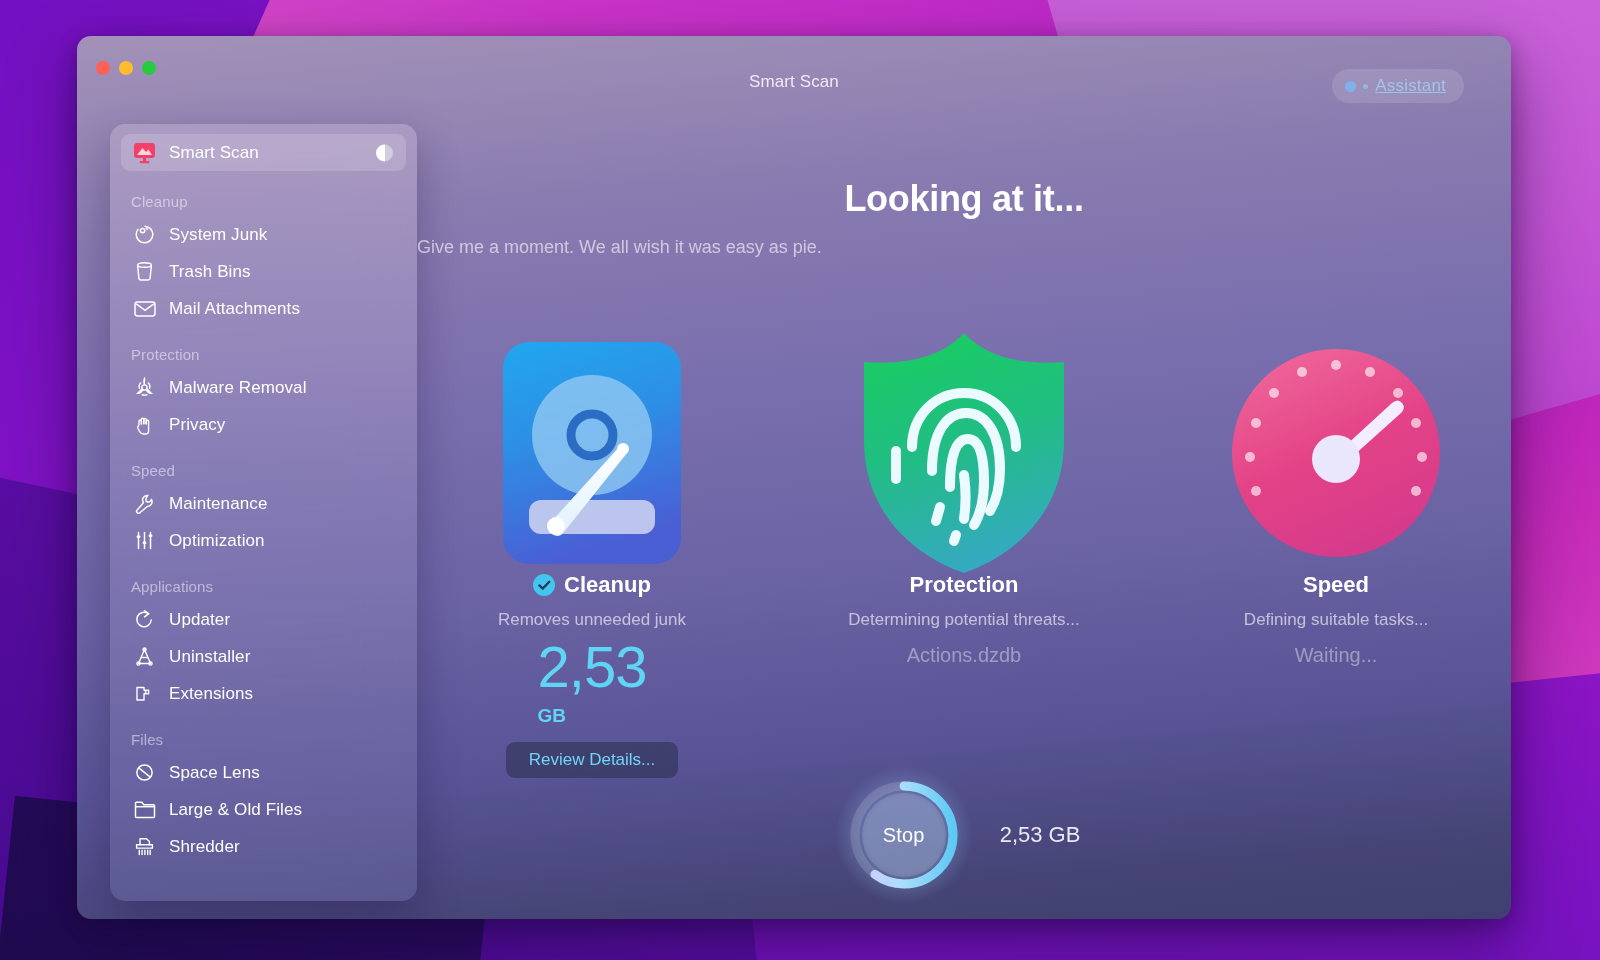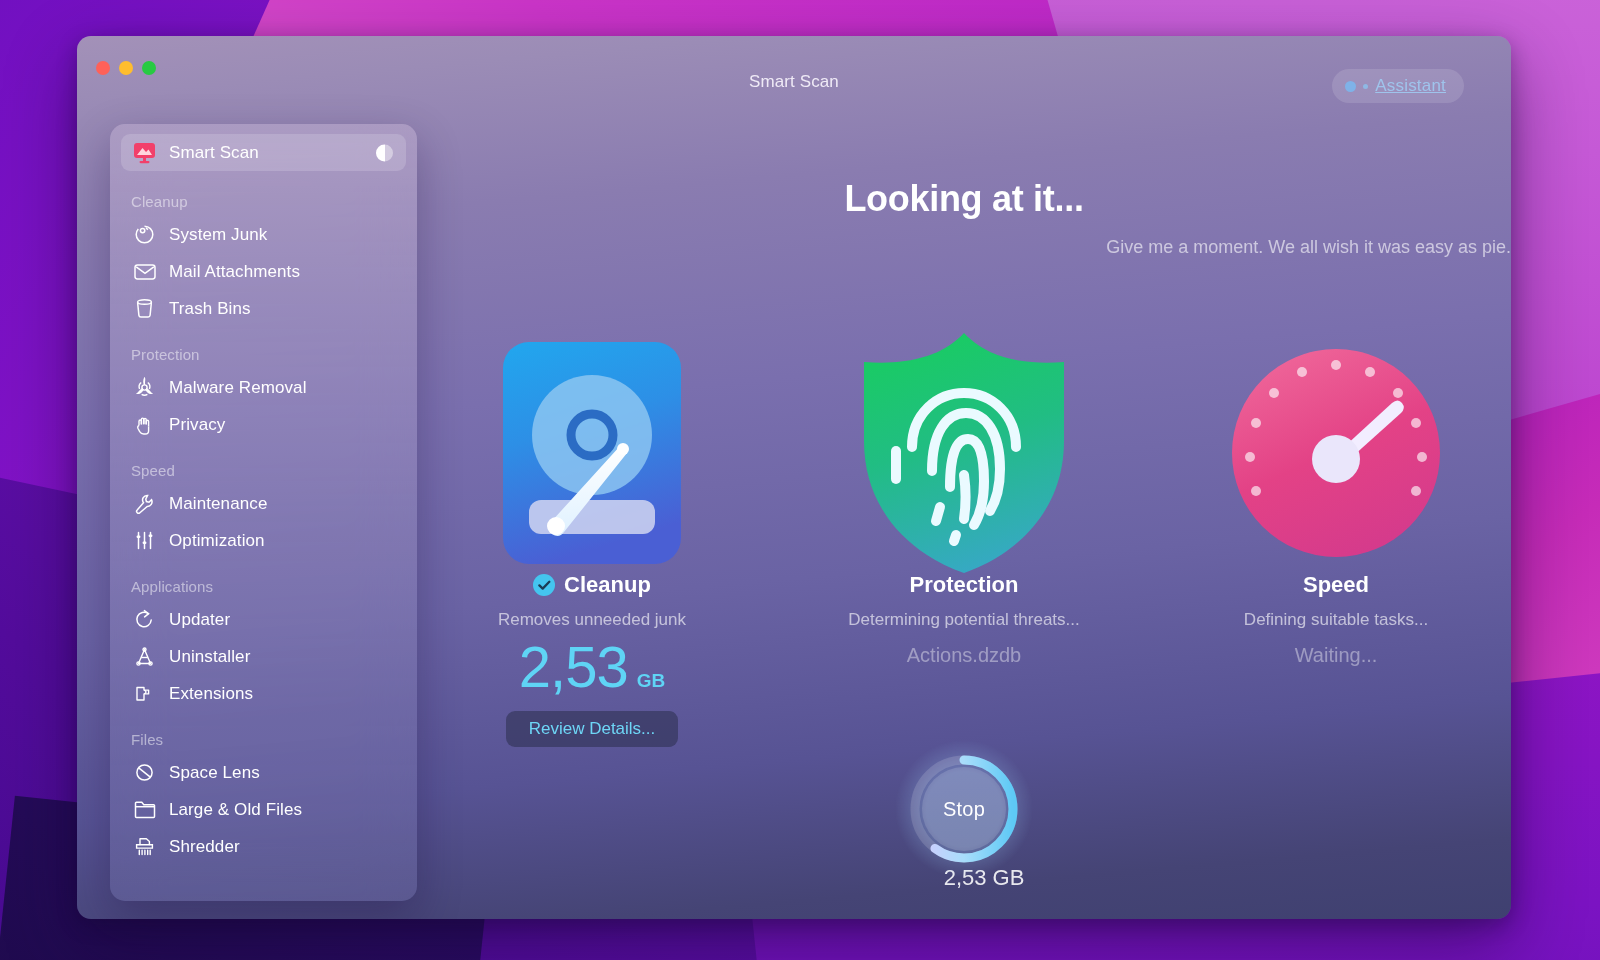--- a/index.html
+++ b/index.html
@@ -155,21 +155,21 @@
     width:1094px; height:821px;
   }
   #headline {
     position:absolute; top:80px; left:0; width:100%;
     text-align:center;
     font-size:36px; font-weight:bold; color:#fff;
     letter-spacing:-.3px;
   }
   #subhead {
     position:absolute; top:139px; left:0; width:100%;
-    text-align:right;
+    text-align:left;
     font-size:18px; color:rgba(255,255,255,.60);
   }
 
   
   #cards {
     position:absolute; top:230px; left:0; width:100%;
     display:flex; justify-content:center; gap:122px;
   }
   .card { width:250px; display:flex; flex-direction:column; align-items:center; }
   .card-art { height:250px; display:flex; align-items:center; justify-content:center; }
@@ -192,41 +192,41 @@
     text-align:right;
   }
   .card-detail {
     margin-top:14px;
     font-size:20px; color:rgba(255,255,255,.40);
     text-align:center;
   }
 
   .card-size {
     margin-top:8px;
-    display:flex; align-items:baseline; gap:9px;
+    display:flex; align-items:baseline; gap:9px;flex-direction:column;
   }
   .size-num {
     font-size:58px; font-weight:300; color:#5fd4f5;
     letter-spacing:-1px; line-height:1;
   }
   .size-unit { font-size:19px; color:#5fd4f5; font-weight:700; }
 
   #review-details {
     margin-top:15px;
     padding:8px 23px;
     border-radius:9px;
     background:rgba(40,44,72,.52);
     font-size:17px; color:#6ed6f6;
     cursor:pointer;
   }
 
   
   #bottom-bar {
     position:absolute; bottom:28px; left:0; width:100%;
-    display:flex; align-items:center; justify-content:center;flex-direction:column;
+    display:flex; align-items:center; justify-content:center;
   }
   #stop-wrap { position:relative; width:112px; height:112px; }
   #stop-glow {
     position:absolute; left:-14px; top:-14px;
     width:140px; height:140px; border-radius:50%;
     background:radial-gradient(circle, rgba(160,210,255,.30) 38%, rgba(160,210,255,0) 70%);
   }
   #stop-ring-svg { position:absolute; left:0; top:0; }
   #stop-button {
     position:absolute; left:14px; top:14px;
@@ -293,36 +293,36 @@
             <path d="M10.5 2.2c4.6 0 8.3 3.7 8.3 8.3 0 4.6-3.7 8.3-8.3 8.3S2.2 15.1 2.2 10.5c0-2.1.8-4 2.1-5.5"></path>
             <circle cx="8.6" cy="6.6" r="2.2"></circle>
             <path d="M12 3.6l1.8 2.2"></path>
           </svg>
         </span>
         <span class="side-label">System Junk</span>
       </div>
 
       <div class="side-item">
         <span class="side-ico">
+          <svg width="19" height="21" viewBox="0 0 19 21" fill="none" stroke="#fff" stroke-width="1.5">
+            <path d="M2.6 4.4 L3.9 17.3a2 2 0 0 0 2 1.8h7.2a2 2 0 0 0 2-1.8L16.4 4.4"></path>
+            <ellipse cx="9.5" cy="4" rx="6.9" ry="2.3"></ellipse>
+          </svg>
+        </span>
+        <span class="side-label">Trash Bins</span>
+      </div>
+
+      <div class="side-item">
+        <span class="side-ico">
           <svg width="22" height="18" viewBox="0 0 22 18" fill="none" stroke="#fff" stroke-width="1.5">
             <rect x="1" y="2" width="20" height="14" rx="2.4"></rect>
             <path d="M2.2 3.8 L11 10.4 L19.8 3.8"></path>
           </svg>
         </span>
         <span class="side-label">Mail Attachments</span>
-      </div>
-
-      <div class="side-item">
-        <span class="side-ico">
-          <svg width="19" height="21" viewBox="0 0 19 21" fill="none" stroke="#fff" stroke-width="1.5">
-            <path d="M2.6 4.4 L3.9 17.3a2 2 0 0 0 2 1.8h7.2a2 2 0 0 0 2-1.8L16.4 4.4"></path>
-            <ellipse cx="9.5" cy="4" rx="6.9" ry="2.3"></ellipse>
-          </svg>
-        </span>
-        <span class="side-label">Trash Bins</span>
       </div>
 
       <div class="side-group">Protection</div>
 
       <div class="side-item">
         <span class="side-ico">
           <svg width="21" height="21" viewBox="0 0 21 21" fill="none" stroke="#fff" stroke-width="1.4">
             <circle cx="10.5" cy="10.5" r="2.6"></circle>
             <path d="M10.5 7.9c-.6-3 .4-5.4 0-6.4-.4 1-1 3.4 0 6.4z" fill="#fff"></path>
             <path d="M8.3 11.8C5.7 13.4 4.6 15.7 3.7 16.3c1.1.2 3.5-.6 5.2-3.3z" fill="#fff"></path>

